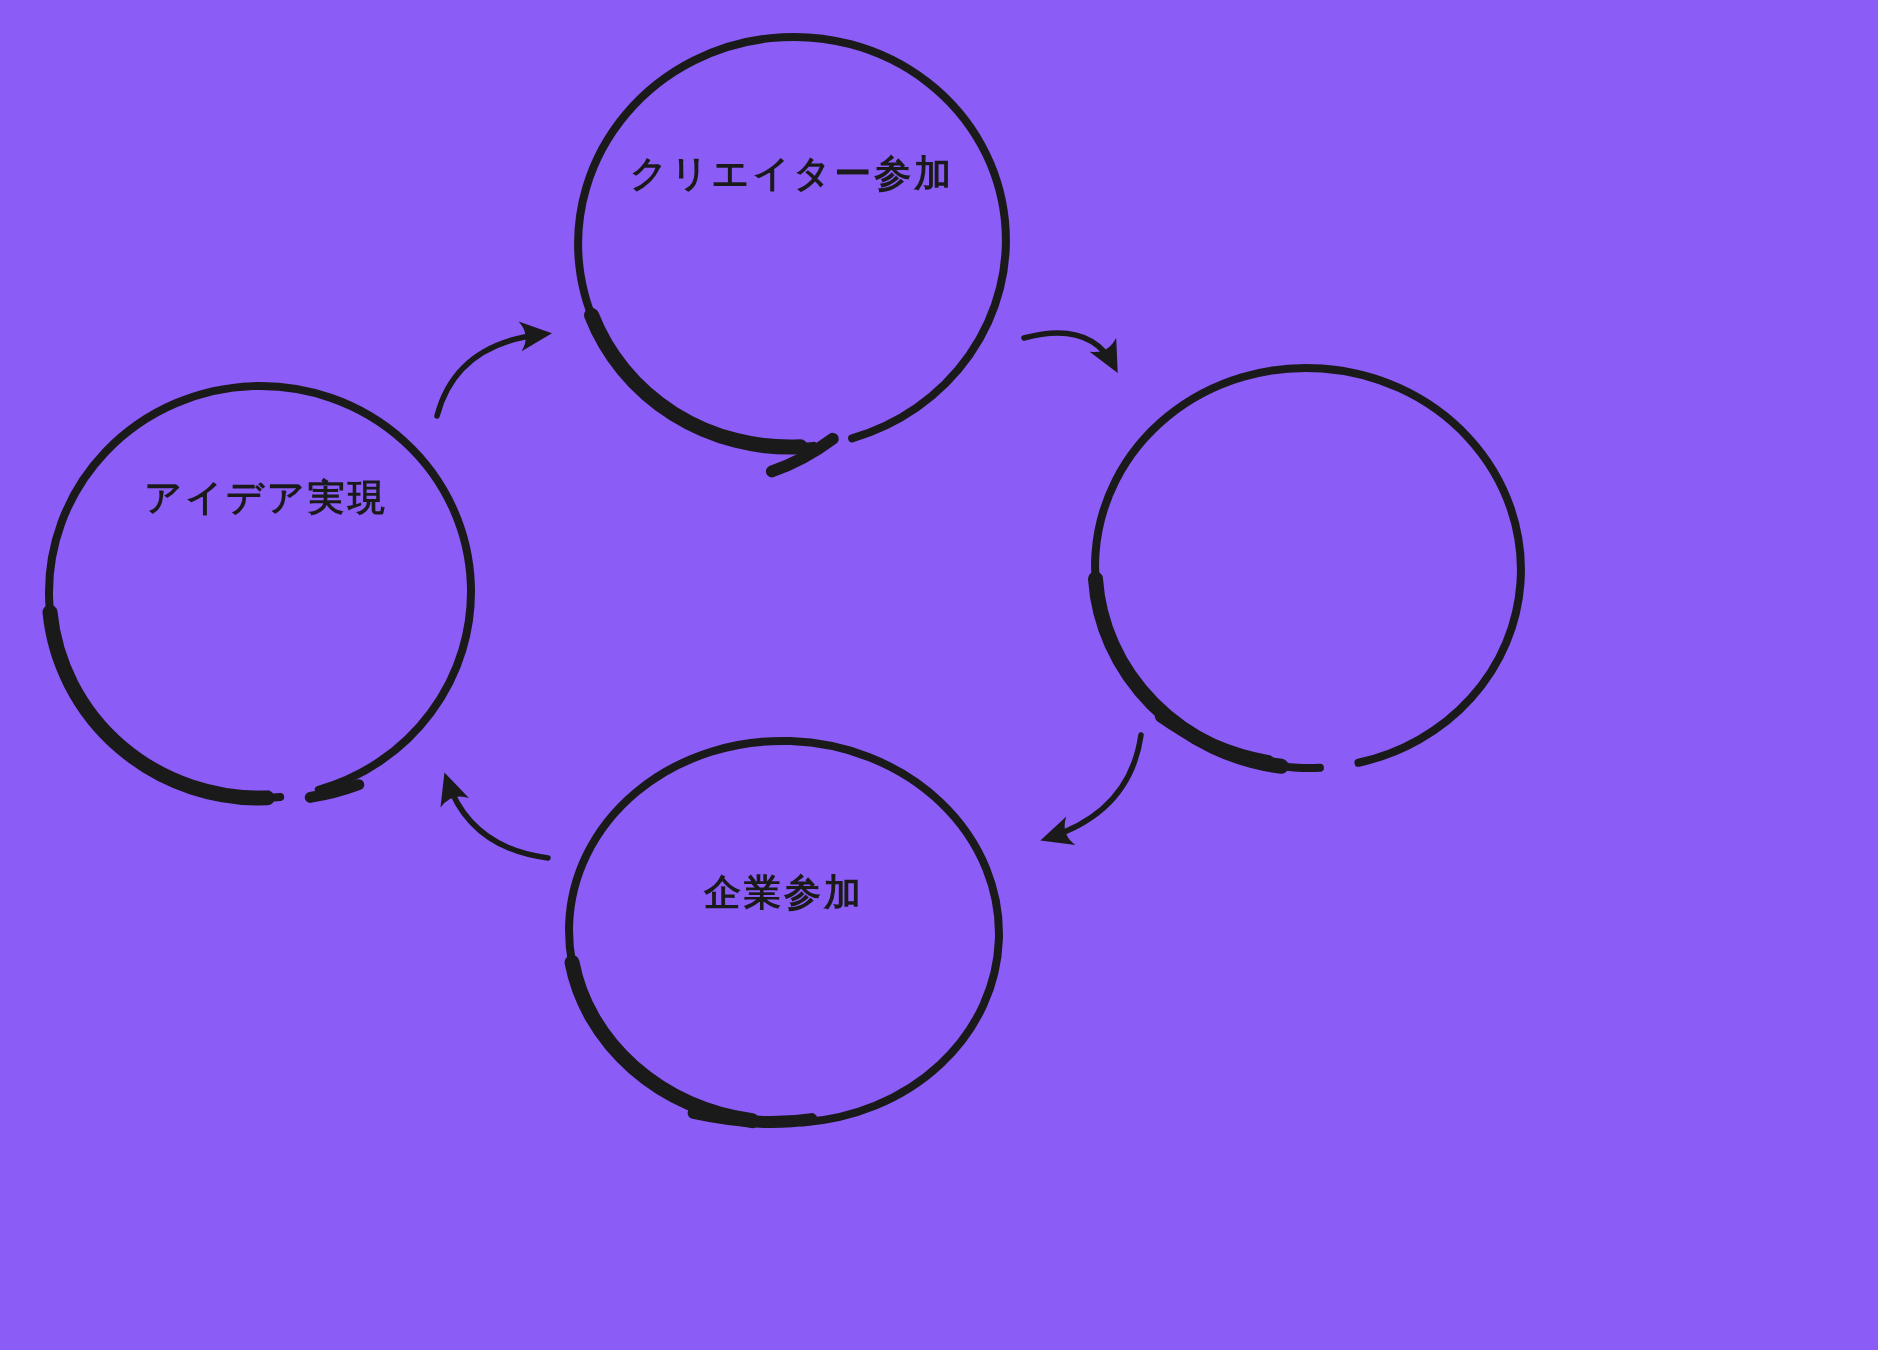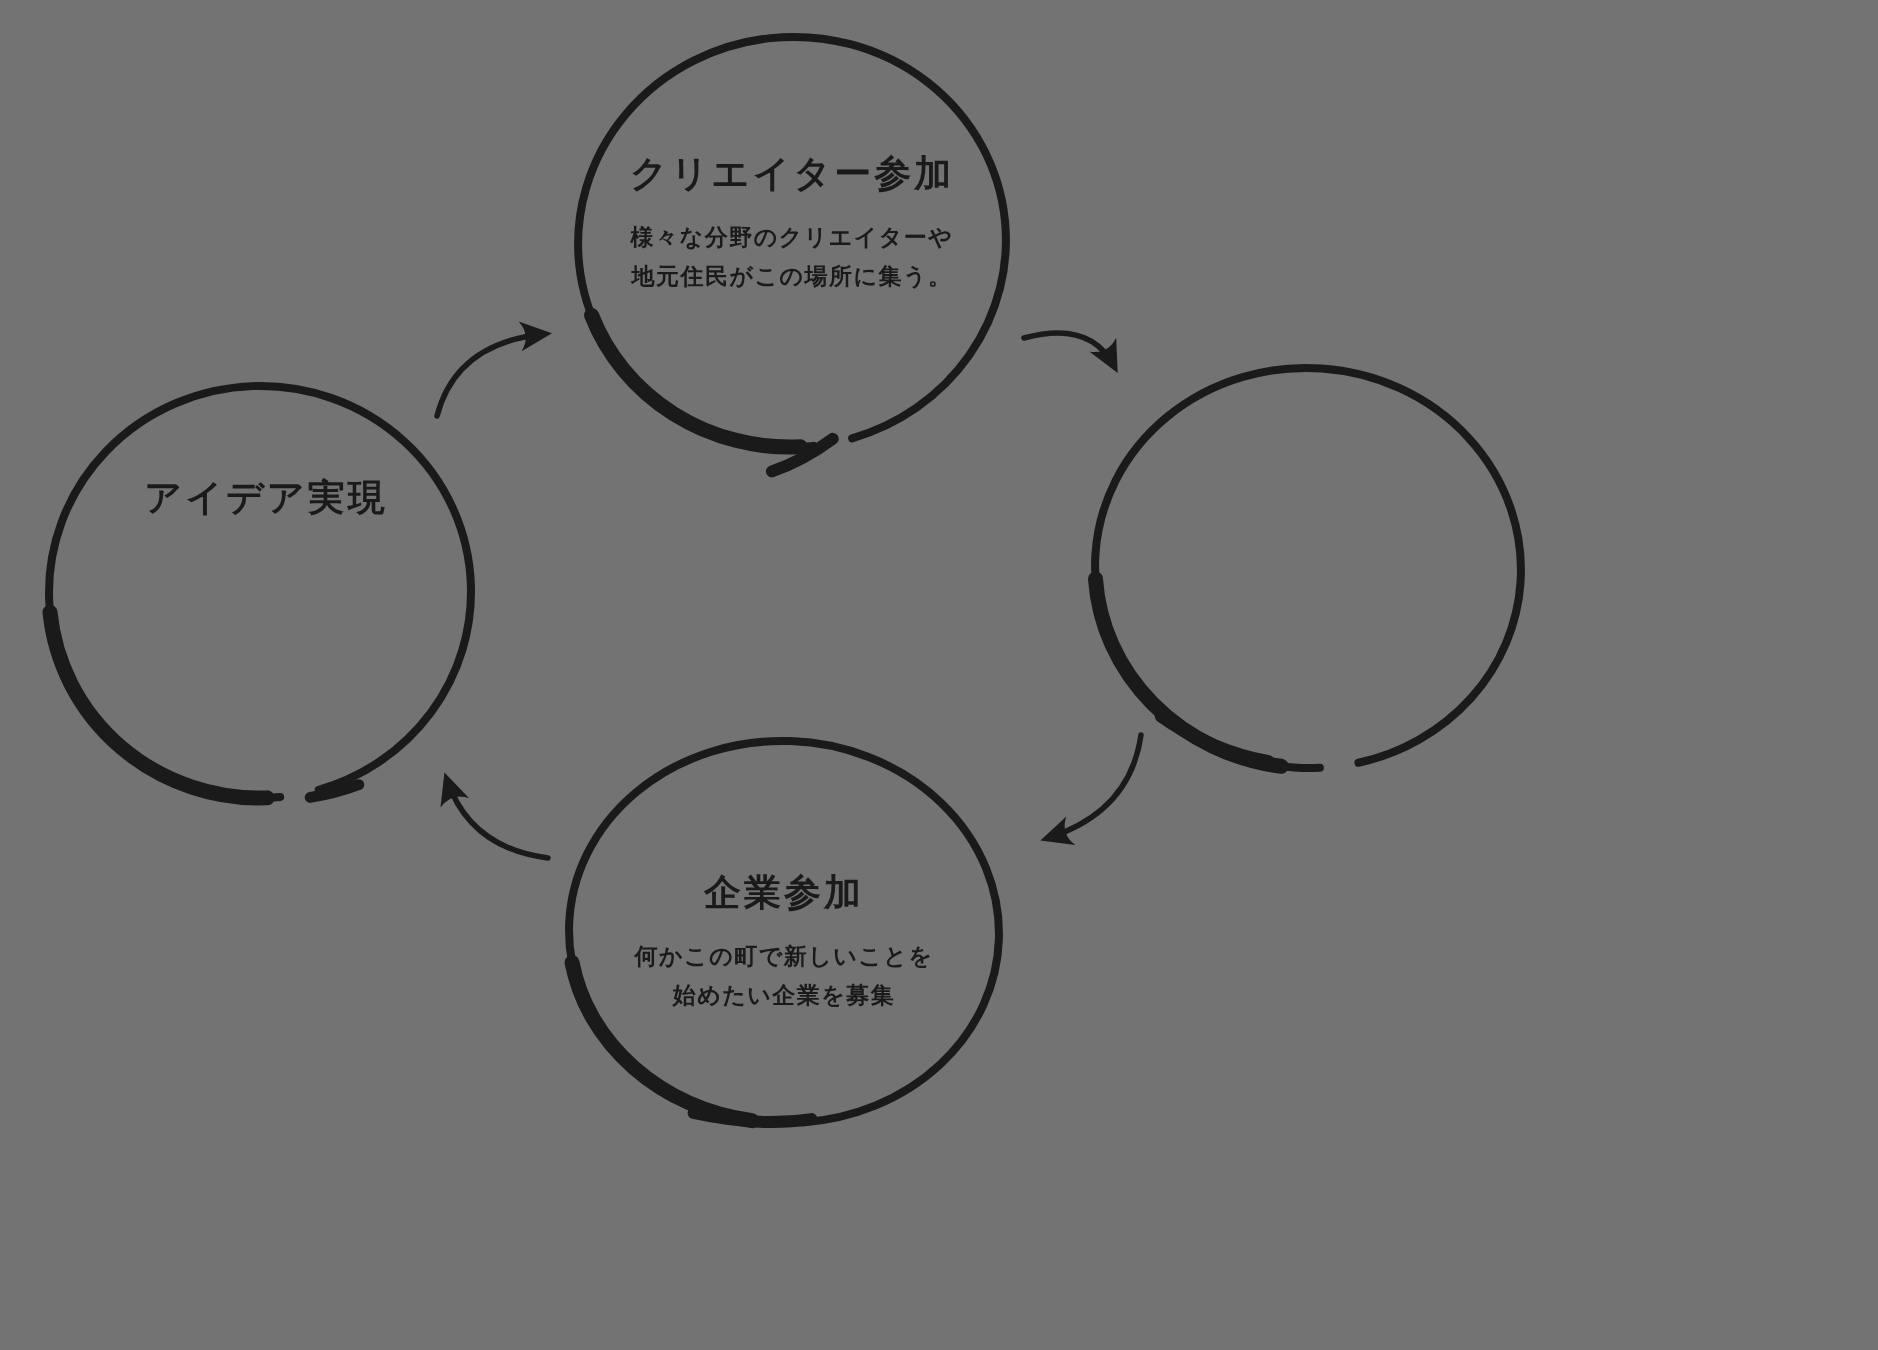--- a/index.html
+++ b/index.html
@@ -4,21 +4,21 @@
 <style>
   html, body {
     margin: 0;
     padding: 0;
     background: #ffffff;
   }
   .canvas {
     position: relative;
     width: 1878px;
     height: 1350px;
-    background: #737373;
+    background: #8b5cf6;
     font-family: "Liberation Sans", sans-serif;
     color: #1a1a1a;
     overflow: hidden;
   }
   .art {
     position: absolute;
     inset: 0;
   }
   .ring {
     fill: none;
@@ -100,32 +100,24 @@
     </g>
 
     <path class="arrow" d="M1024,338 Q1090,320 1114,366" marker-end="url(#ah)"></path>
     <path class="arrow" d="M1141,735 Q1130,812 1048,838" marker-end="url(#ah)"></path>
     <path class="arrow" d="M548,858 Q470,848 447,780" marker-end="url(#ah)"></path>
     <path class="arrow" d="M437,416 Q456,343 544,334" marker-end="url(#ah)"></path>
   </svg>
 
   <div class="node" style="left:572px; top:152px;">
     <div class="node-title">クリエイター参加</div>
-    <div class="node-desc">
-      <div>様々な分野のクリエイターや</div>
-      <div>地元住民がこの場所に集う。</div>
-    </div>
   </div>
 
 
   <div class="node" style="left:564px; top:834px;margin-top:37px;">
     <div class="node-title">企業参加</div>
-    <div class="node-desc">
-      <div>何かこの町で新しいことを</div>
-      <div>始めたい企業を募集</div>
-    </div>
   </div>
 
   <div class="node" style="left:46px; top:476px;">
     <div class="node-title">アイデア実現</div>
   </div>
 
 </div>
 
 </body></html>

